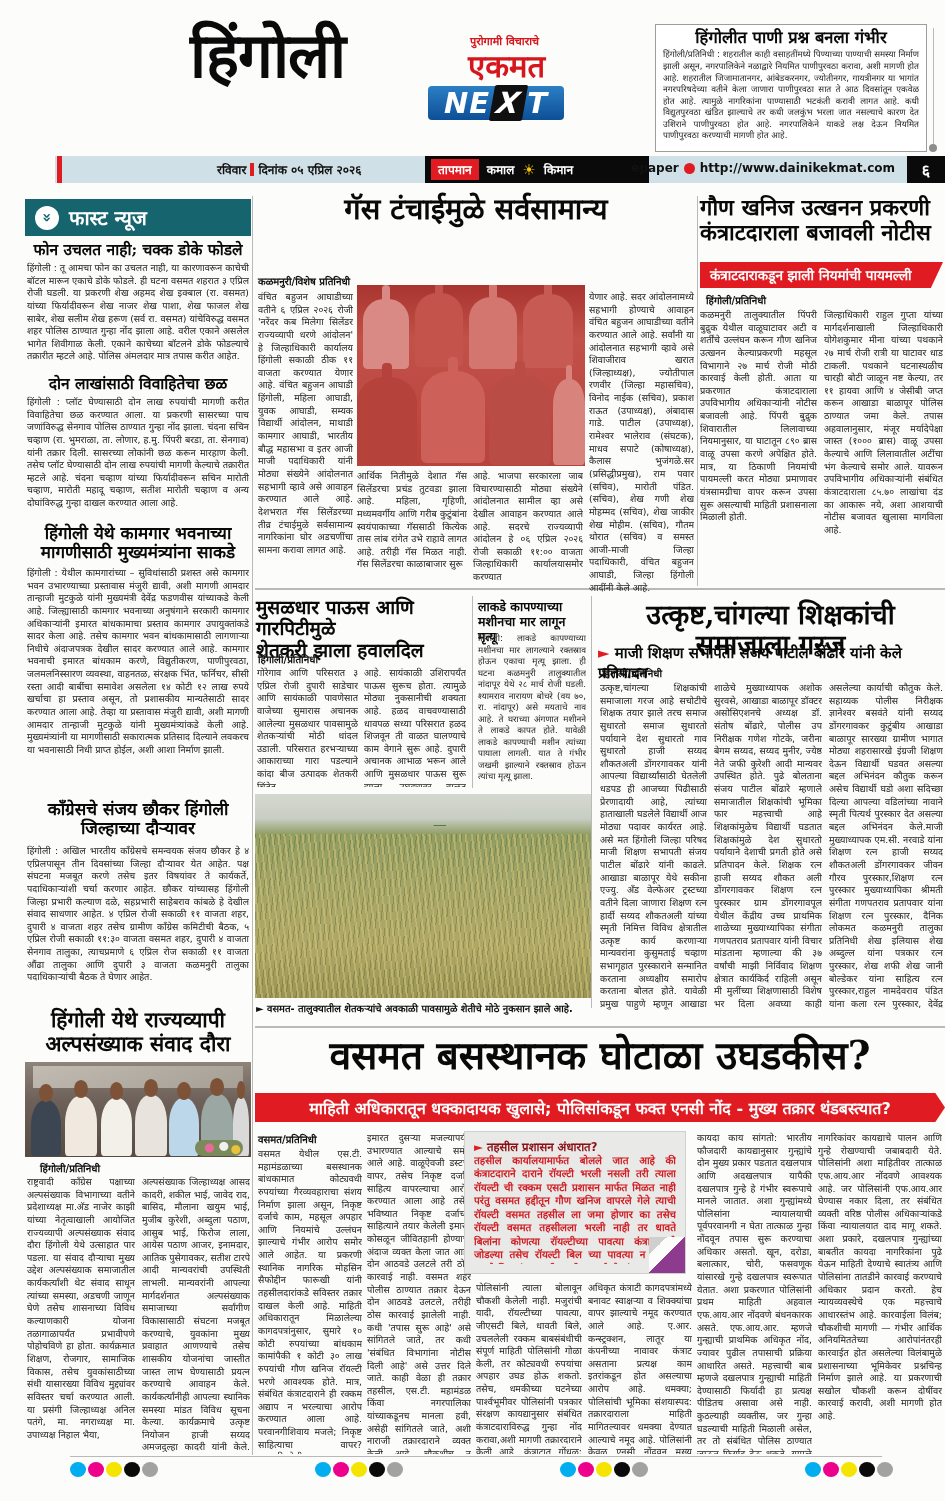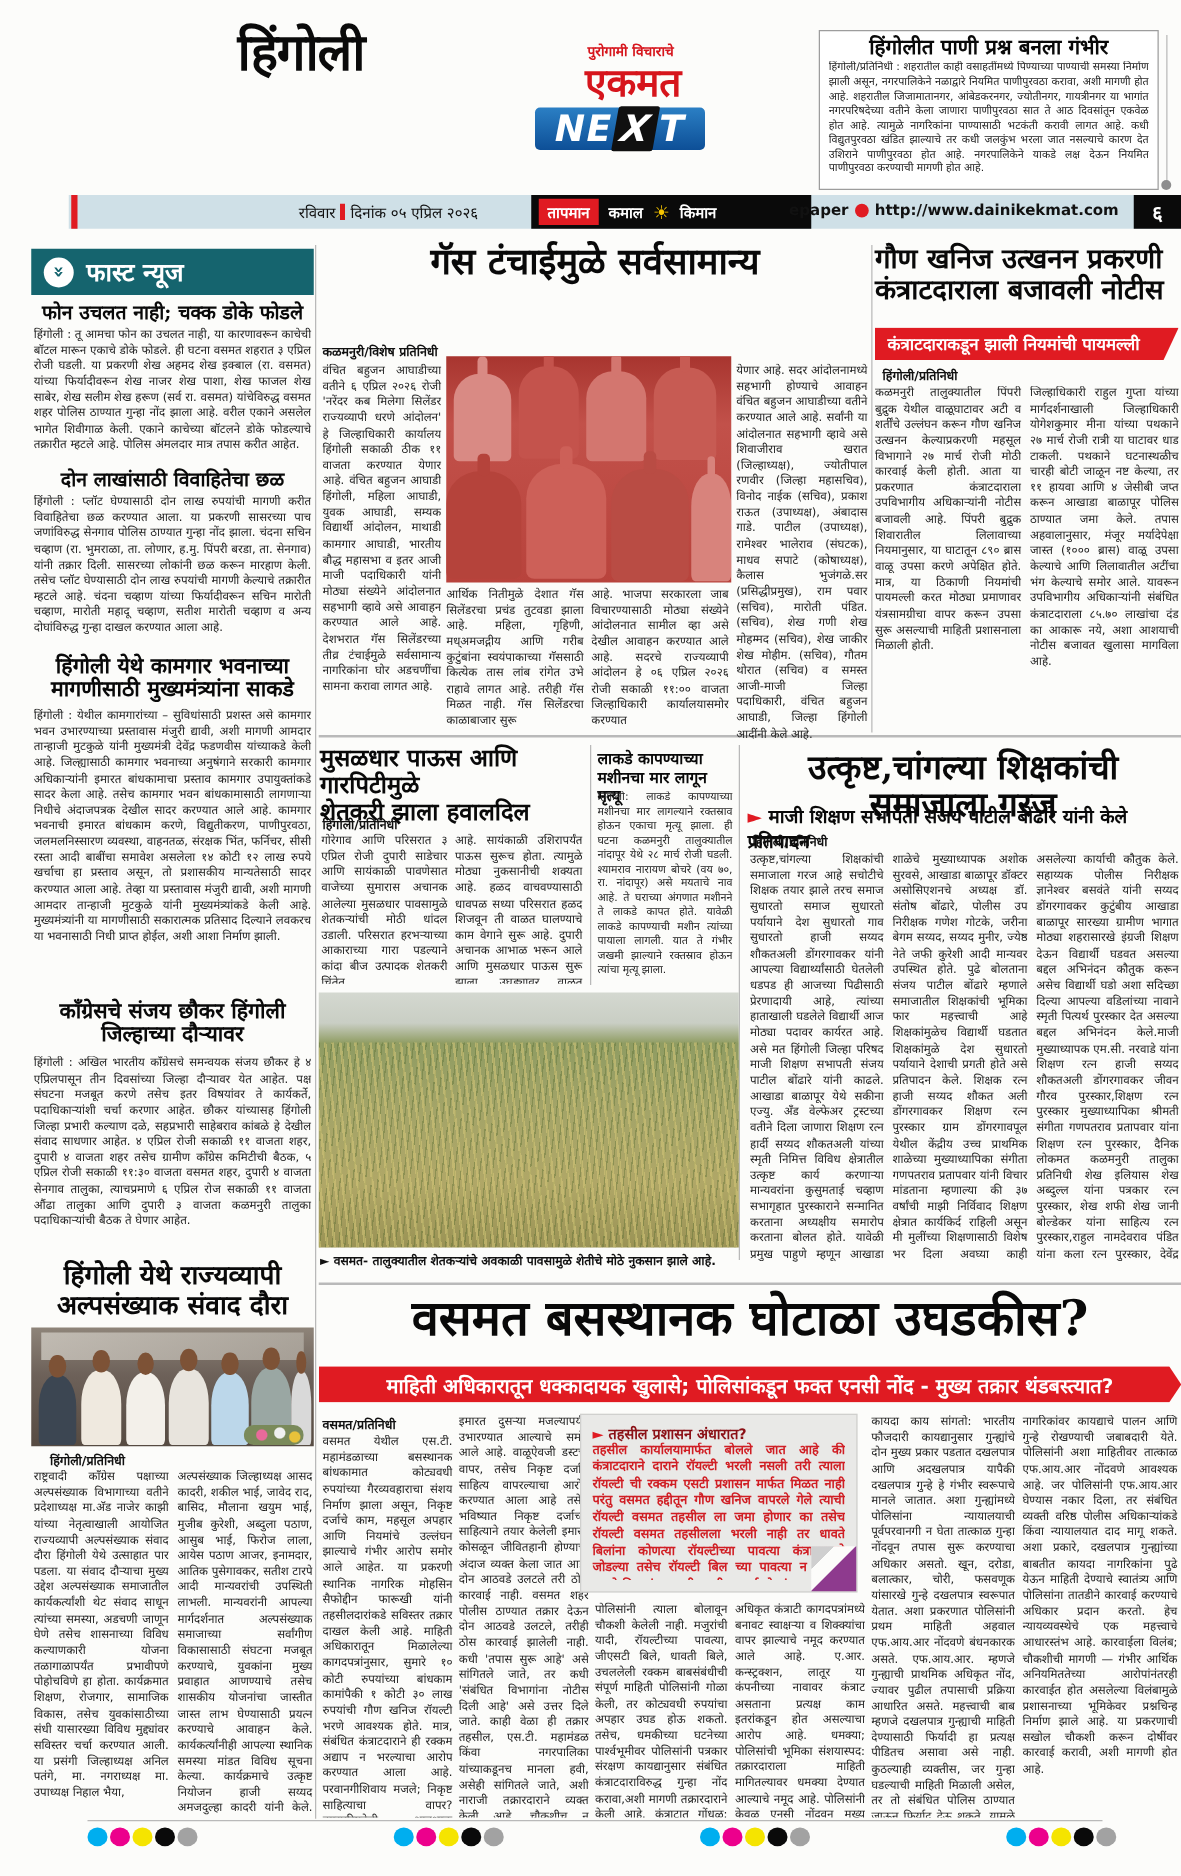--- a/index.html
+++ b/index.html
@@ -32,39 +32,39 @@
   .infobox{background:#e9e9e7;border:1px solid #d0d0ce;padding:7px 9px;}
   .infobox .ib-title{color:#8b1016;font-weight:900;font-size:11.5px;}
   .infobox .ib-body{color:#d01e24;font-size:10.2px;line-height:1.32;text-align:justify;font-weight:600;}
   .subhead-arrow{color:#e01b22;font-weight:900;}
 </style>
 </head>
 <body>
 
 <div id="paper">
 
-  <div class="abs" style="left:190px;top:16px;width:230px;height:92px;font-size:41px;font-weight:900;letter-spacing:-1px;color:#0a0a0a;line-height:1.3;">हिंगोली</div>
+  <div class="abs" style="left:190px;top:16px;width:230px;height:92px;font-size:62px;font-weight:900;letter-spacing:-1px;color:#0a0a0a;line-height:1.3;">हिंगोली</div>
   <div class="abs" style="left:470px;top:33px;width:130px;font-size:11px;font-weight:700;color:#d6151c;">पुरोगामी विचाराचे</div>
   <div class="abs" style="left:468px;top:44px;width:140px;font-size:31px;font-weight:900;color:#d6151c;">एकमत</div>
   <div class="abs next-logo" style="left:428px;top:86px;width:136px;height:34px;font-size:29px;">
     <span>NE</span>
       <span class="x">X</span>
       <span>T</span>
   </div>
 
   <div class="abs" style="left:655px;top:24px;width:272px;height:128px;border:1px solid #9d9d9d;background:#fff;padding:4px 7px;box-sizing:border-box;">
     <div class="hd" style="font-size:16.5px;">हिंगोलीत पाणी प्रश्न बनला गंभीर</div>
     <div class="bt-sm" style="height:96px;margin-top:2px;">हिंगोली/प्रतिनिधी : शहरातील काही वसाहतींमध्ये पिण्याच्या पाण्याची समस्या निर्माण झाली असून, नगरपालिकेने नळाद्वारे नियमित पाणीपुरवठा करावा, अशी मागणी होत आहे. शहरातील जिजामातानगर, आंबेडकरनगर, ज्योतीनगर, गायत्रीनगर या भागांत नगरपरिषदेच्या वतीने केला जाणारा पाणीपुरवठा सात ते आठ दिवसांतून एकवेळ होत आहे. त्यामुळे नागरिकांना पाण्यासाठी भटकंती करावी लागत आहे. कधी विद्युतपुरवठा खंडित झाल्याचे तर कधी जलकुंभ भरला जात नसल्याचे कारण देत उशिराने पाणीपुरवठा होत आहे. नगरपालिकेने याकडे लक्ष देऊन नियमित पाणीपुरवठा करण्याची मागणी होत आहे.</div>
   </div>
   <div class="abs rule" style="left:933px;top:28px;width:1px;height:118px;"></div>
   <div class="abs" style="left:929px;top:144px;width:8px;height:8px;border-radius:50%;background:#8d8d8d;"></div>
 
   <div class="abs" style="left:55px;top:156px;width:890px;height:27px;background:#cfe0e7;">
     <div class="abs" style="left:2px;top:0;width:5px;height:27px;background:#e01b22;"></div>
-    <div class="abs" style="left:184px;top:5px;font-size:12px;font-weight:400;color:#111;display:flex;align-items:center;gap:4px;">
+    <div class="abs" style="left:162px;top:5px;font-size:12px;font-weight:700;color:#111;display:flex;align-items:center;gap:4px;">
       <span>रविवार</span>
       <span style="display:inline-block;width:4px;height:13px;background:#e01b22;"></span>
       <span>दिनांक ०५ एप्रिल २०२६</span>
     </div>
     <div class="abs" style="left:370px;top:0;width:224px;height:27px;background:#0a0a0a;display:flex;align-items:center;gap:8px;padding:0 6px;box-sizing:border-box;">
       <span style="background:#e01b22;color:#fff;font-weight:700;font-size:12px;padding:2px 7px;">तापमान</span>
       <span style="color:#fff;font-size:12px;font-weight:700;">कमाल</span>
       <span style="color:#f5c400;font-size:15px;">☀</span>
       <span style="color:#fff;font-size:12px;font-weight:700;">किमान</span>
     </div>
@@ -137,21 +137,21 @@
     <div class="cyl" style="left:6px;top:14px;width:46px;height:70px;background:#d98a84;"></div>
     <div class="cyl" style="left:58px;top:8px;width:48px;height:74px;background:#c4534c;"></div>
     <div class="cyl" style="left:112px;top:12px;width:48px;height:72px;background:#d3766f;"></div>
     <div class="cyl" style="left:166px;top:9px;width:50px;height:74px;background:#c75b53;"></div>
     <div class="cyl" style="left:0px;top:92px;width:60px;height:86px;background:#b5433b;"></div>
     <div class="cyl" style="left:64px;top:86px;width:64px;height:92px;background:#cd6058;"></div>
     <div class="cyl" style="left:132px;top:90px;width:62px;height:90px;background:#b94c44;"></div>
     <div class="cyl" style="left:196px;top:94px;width:32px;height:86px;background:#d8837c;"></div>
   </div>
 
-  <div class="abs bt" style="left:357px;top:470px;width:110px;height:127px;">आर्थिक नितीमुळे देशात गॅस सिलेंडरचा प्रचंड तुटवडा झाला आहे. महिला, गृहिणी, मध्अमजद्गीय आणि गरीब कुटुंबांना स्वयंपाकाच्या गॅससाठी कित्येक तास लांब रांगेत उभे राहावे लागत आहे. तरीही गॅस मिळत नाही. गॅस सिलेंडरचा काळाबाजार सुरू</div>
+  <div class="abs bt" style="left:357px;top:470px;width:110px;height:127px;">आर्थिक नितीमुळे देशात गॅस सिलेंडरचा प्रचंड तुटवडा झाला आहे. महिला, गृहिणी, मध्यमवर्गीय आणि गरीब कुटुंबांना स्वयंपाकाच्या गॅससाठी कित्येक तास लांब रांगेत उभे राहावे लागत आहे. तरीही गॅस मिळत नाही. गॅस सिलेंडरचा काळाबाजार सुरू</div>
   <div class="abs bt" style="left:473px;top:470px;width:110px;height:127px;">आहे. भाजपा सरकारला जाब विचारण्यासाठी मोठ्या संख्येने आंदोलनात सामील व्हा असे देखील आवाहन करण्यात आले आहे. सदरचे राज्यव्यापी आंदोलन हे ०६ एप्रिल २०२६ रोजी सकाळी ११:०० वाजता जिल्हाधिकारी कार्यालयासमोर करण्यात</div>
   <div class="abs bt" style="left:589px;top:291px;width:105px;height:306px;">येणार आहे. सदर आंदोलनामध्ये सहभागी होण्याचे आवाहन वंचित बहुजन आघाडीच्या वतीने करण्यात आले आहे. सर्वांनी या आंदोलनात सहभागी व्हावे असे शिवाजीराव खरात (जिल्हाध्यक्ष), ज्योतीपाल रणवीर (जिल्हा महासचिव), विनोद नाईक (सचिव), प्रकाश राऊत (उपाध्यक्ष), अंबादास गाडे. पाटील (उपाध्यक्ष), रामेश्वर भालेराव (संघटक), माधव सपाटे (कोषाध्यक्ष), कैलास भुजंगळे.सर (प्रसिद्धीप्रमुख), राम पवार (सचिव), मारोती पंडित.(सचिव), शेख गणी शेख मोहम्मद (सचिव), शेख जाकीर शेख मोहीम. (सचिव), गौतम थोरात (सचिव) व समस्त आजी-माजी जिल्हा पदाधिकारी, वंचित बहुजन आघाडी, जिल्हा हिंगोली आदींनी केले आहे.</div>
 
   <div class="abs red-banner" style="left:700px;top:262px;width:243px;height:26px;font-size:13.5px;padding-left:10px;clip-path:polygon(0 0,100% 0,95% 100%,0 100%);box-sizing:border-box;">कंत्राटदाराकडून झाली नियमांची पायमल्ली</div>
   <div class="abs hd" style="left:700px;top:195px;width:245px;font-size:22px;text-align:left;">
     <span>गौण खनिज उत्खनन प्रकरणी</span><br>
     <span>कंत्राटदाराला बजावली नोटीस</span>
   </div>
   <div class="abs byline" style="left:706px;top:293px;">हिंगोली/प्रतिनिधी</div>
   <div class="abs bt" style="left:700px;top:309px;width:117px;height:276px;">कळमनुरी तालुक्यातील पिंपरी बुद्रुक येथील वाळूघाटावर अटी व शर्तींचे उल्लंघन करून गौण खनिज उत्खनन केल्याप्रकरणी महसूल विभागाने २७ मार्च रोजी मोठी कारवाई केली होती. आता या प्रकरणात कंत्राटदाराला उपविभागीय अधिकाऱ्यांनी नोटीस बजावली आहे. पिंपरी बुद्रुक शिवारातील लिलावाच्या नियमानुसार, या घाटातून ८९० ब्रास वाळू उपसा करणे अपेक्षित होते. मात्र, या ठिकाणी नियमांची पायमल्ली करत मोठ्या प्रमाणावर यंत्रसामग्रीचा वापर करून उपसा सुरू असल्याची माहिती प्रशासनाला मिळाली होती.</div>

